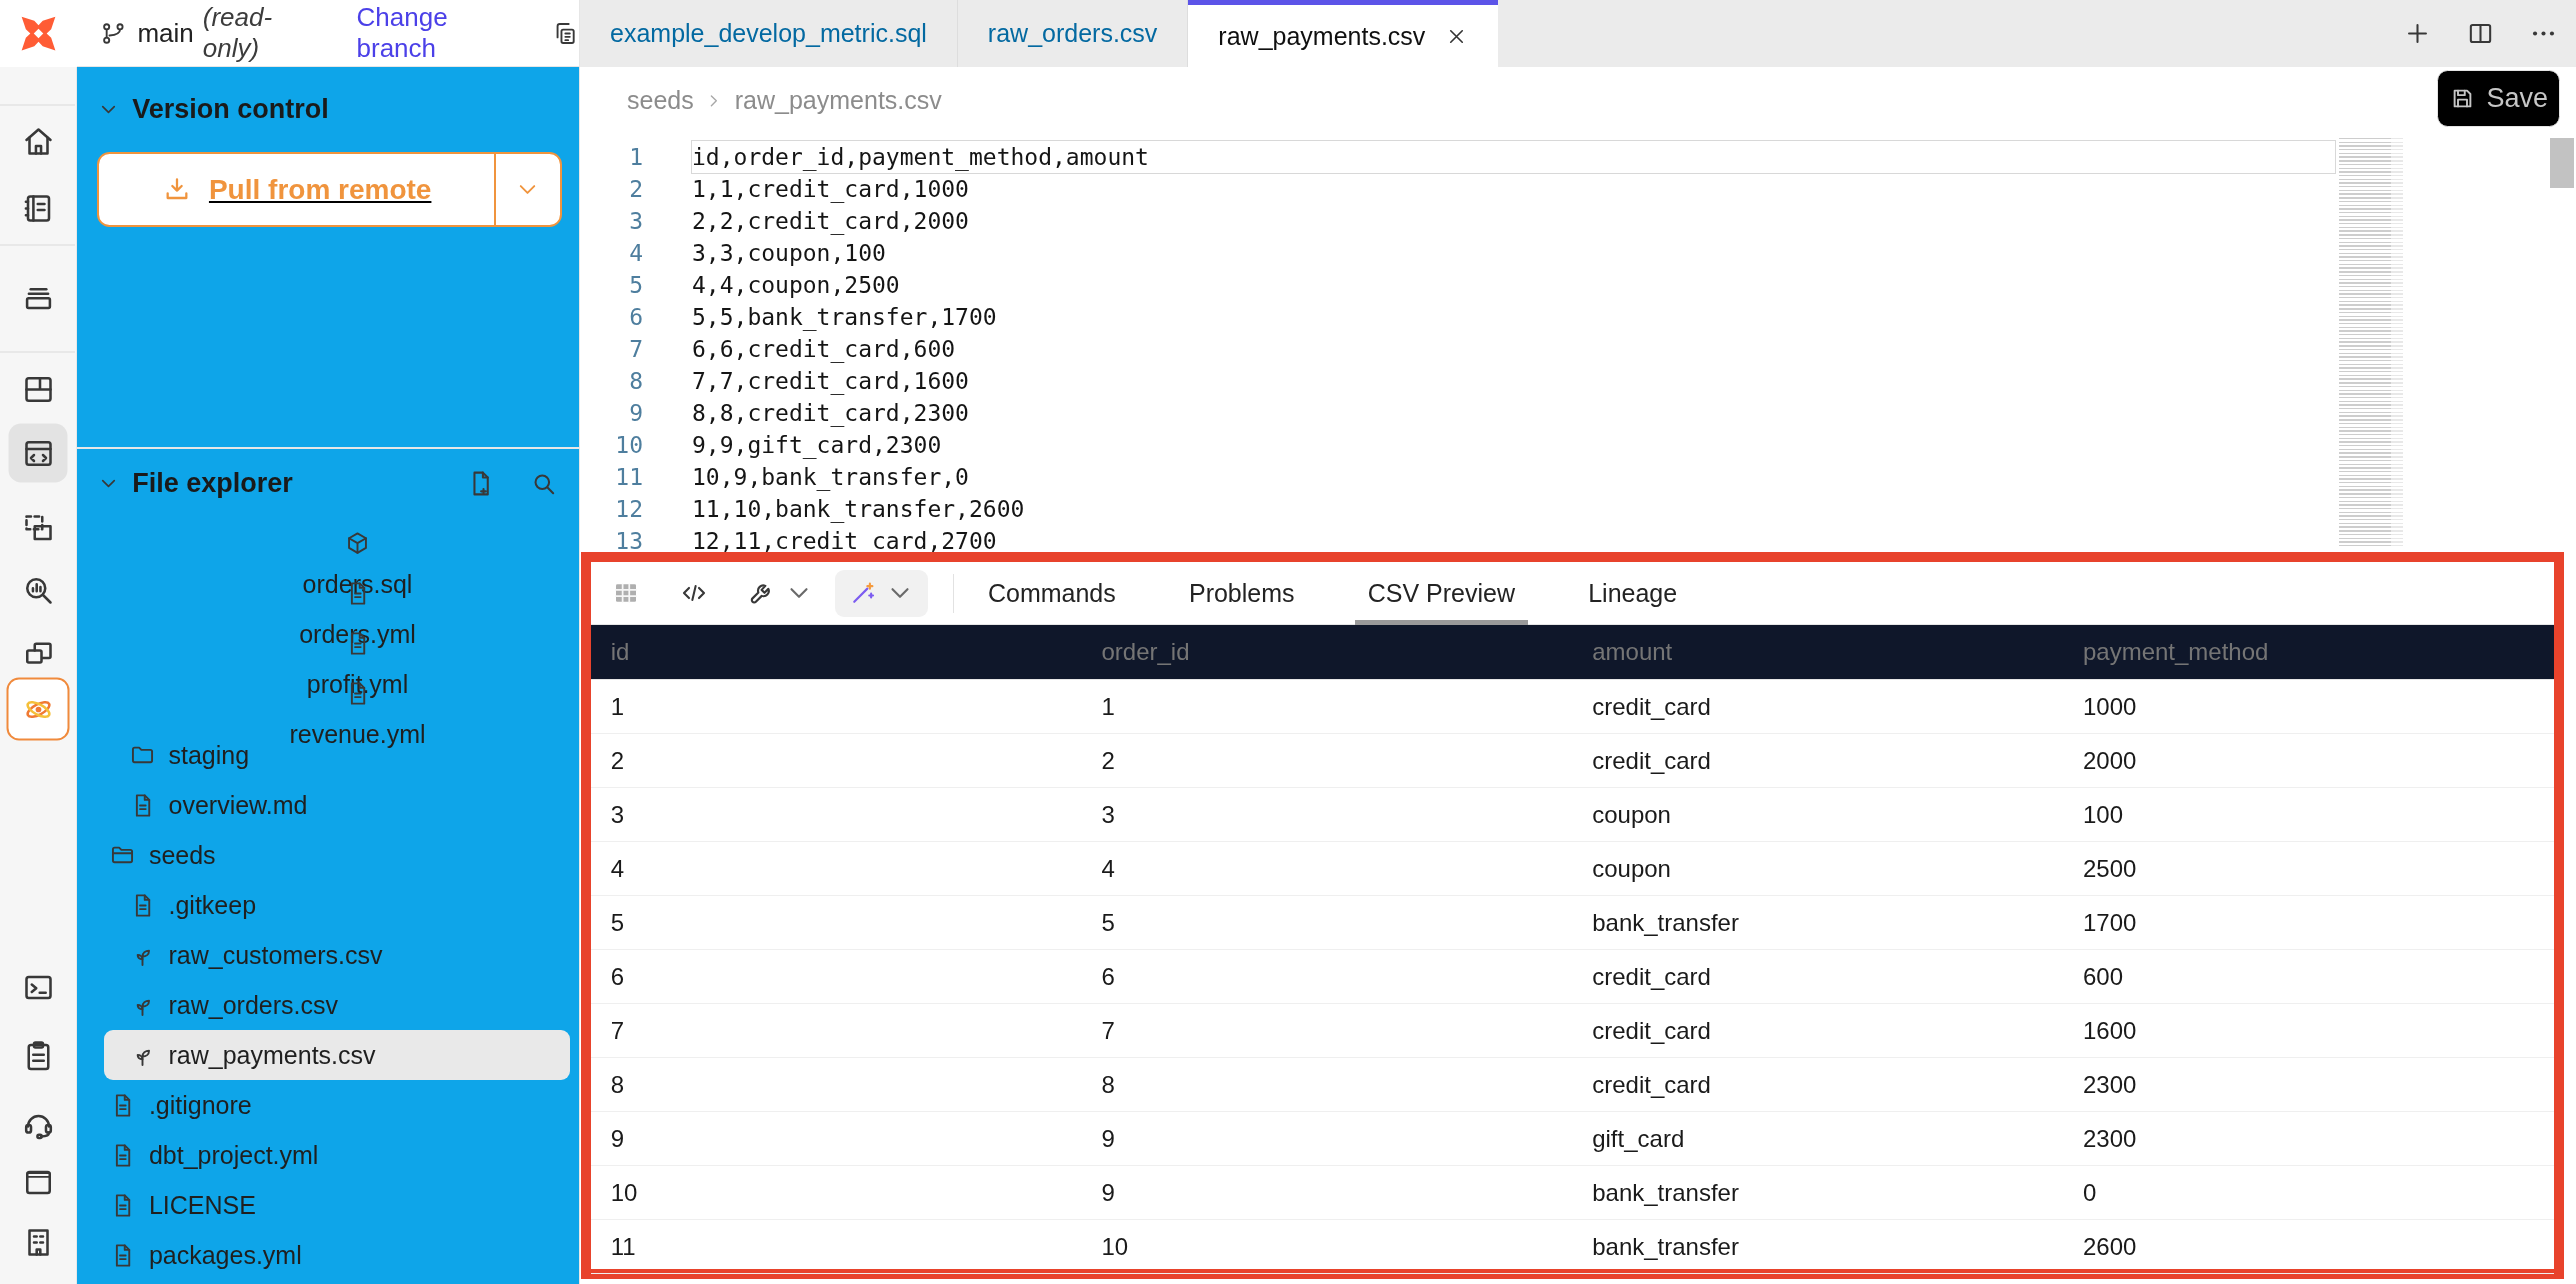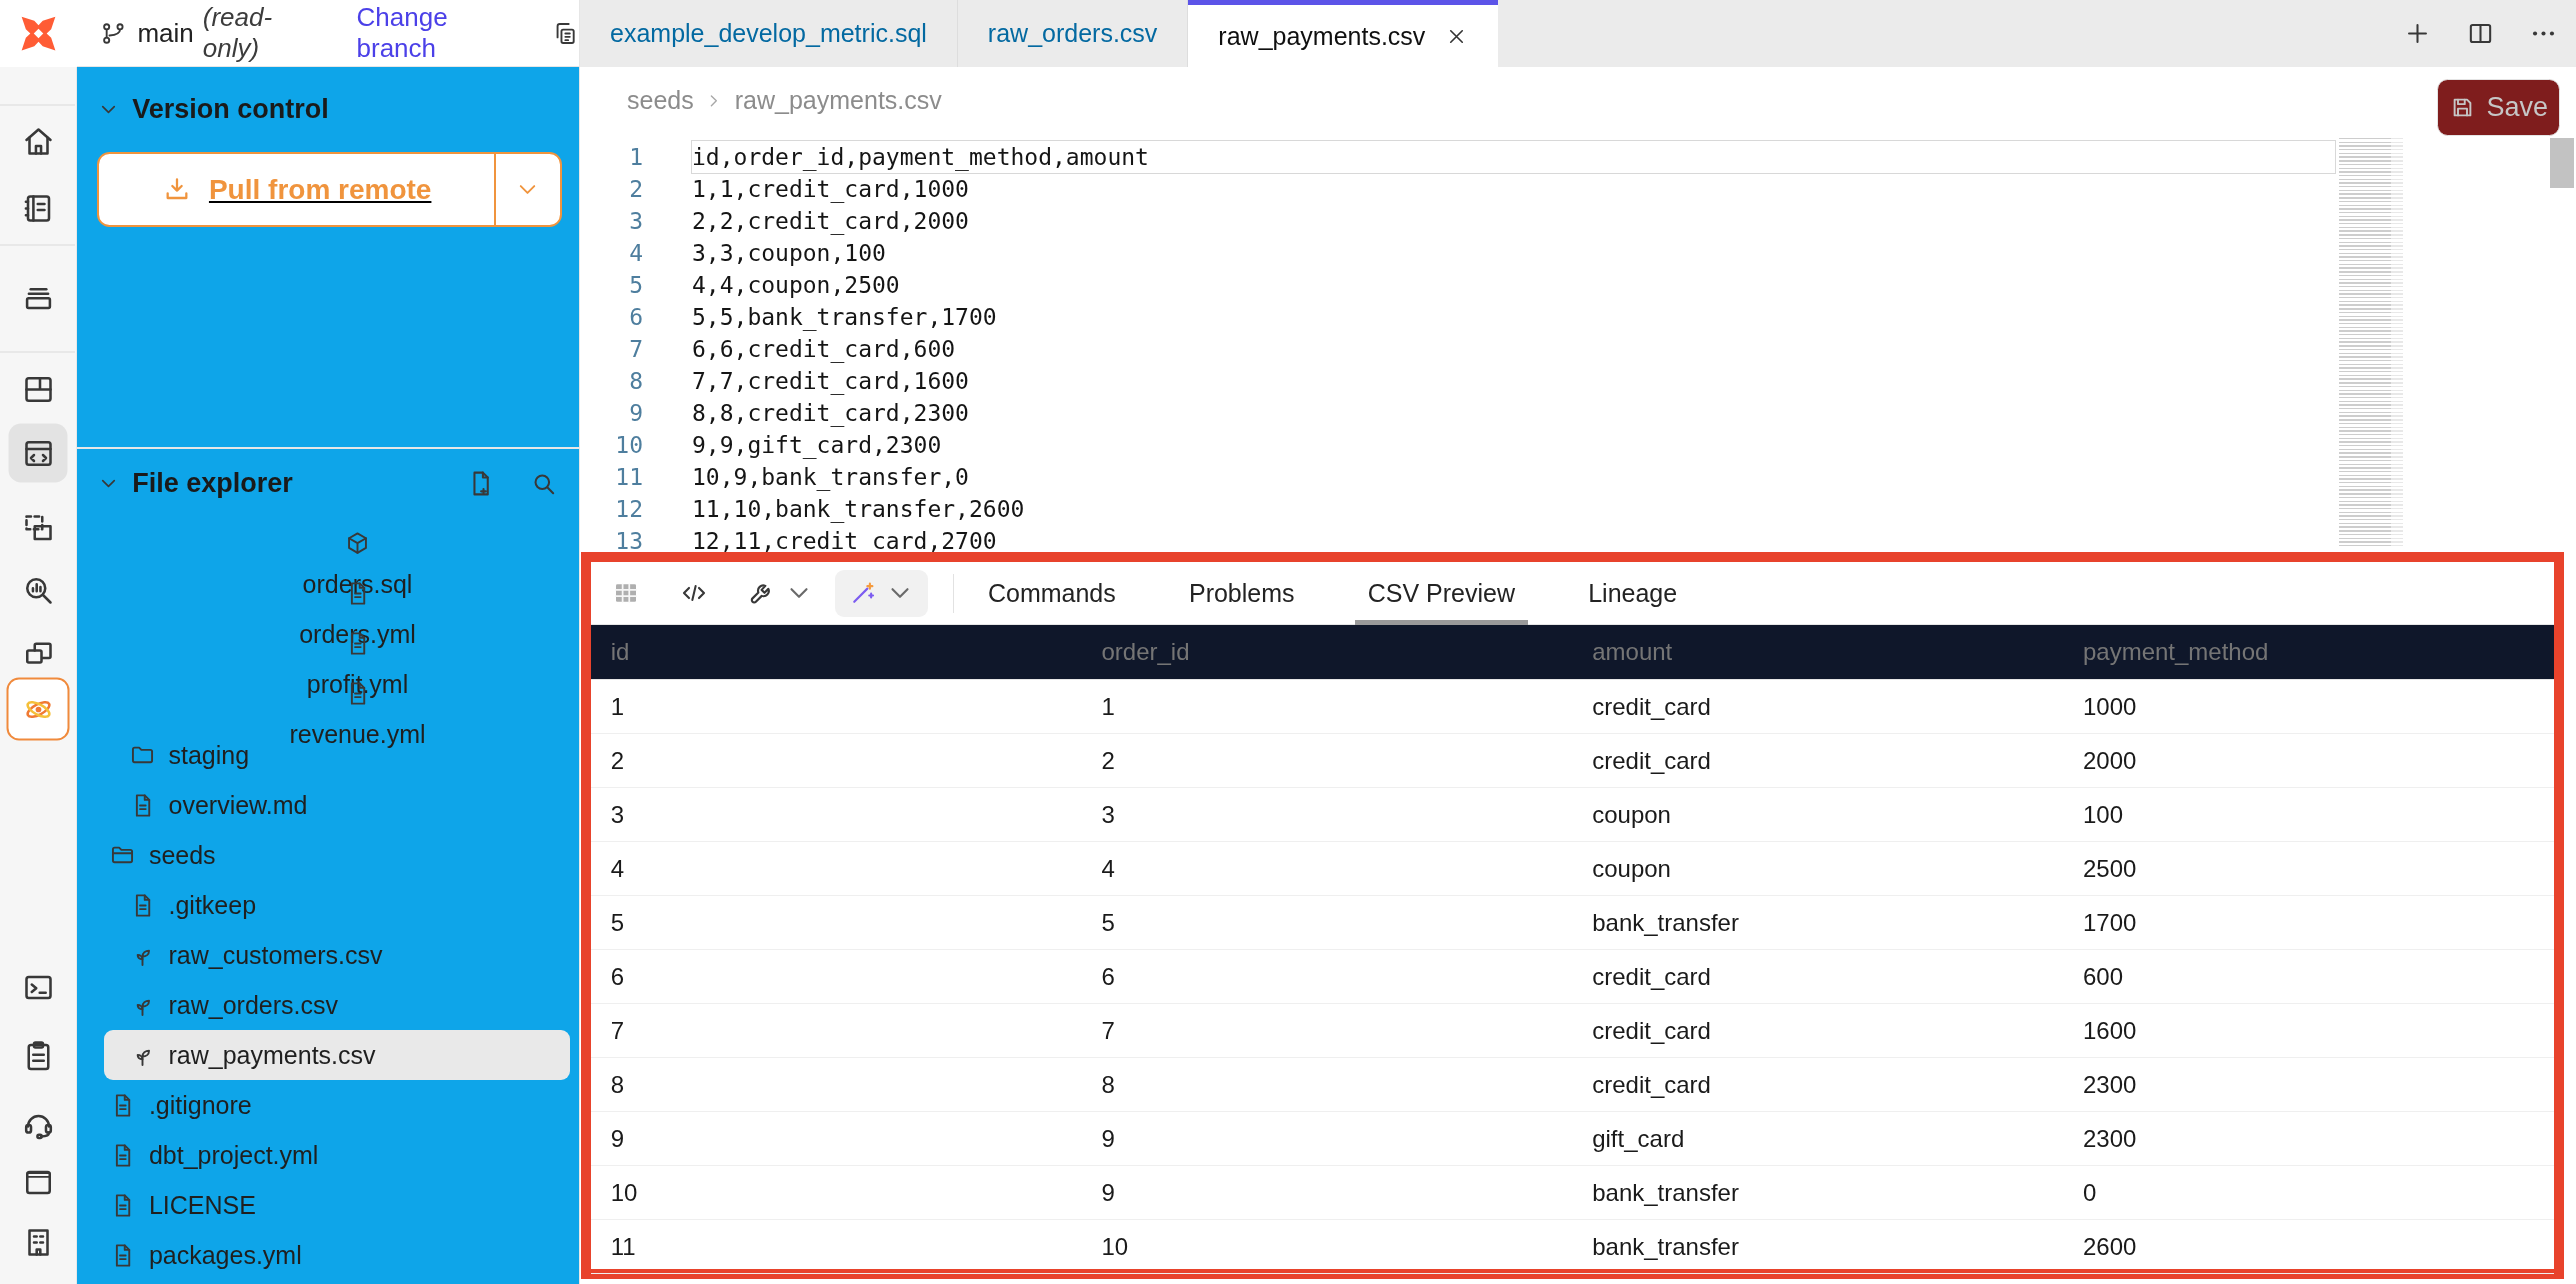--- a/index.html
+++ b/index.html
@@ -55,21 +55,21 @@
   #tabbar { position:absolute; left:0; top:0; width:100%; height:67px; background:#EBEBEB; display:flex; }
   .tab { height:67px; padding:0 30px; display:flex; align-items:center; gap:19.7px; font-size:25px; color:#0369a1; border-right:1.8px solid #DDDDDD; cursor:pointer; }
   .tab.active { background:#fff; color:#101010; border-top:5.4px solid #5C54E8; border-right:none; font-weight:500; }
   .tab .close svg { width:23px; height:23px; stroke:#333; }
   .tabbar-tools { position:absolute; right:18px; top:0; height:67px; display:flex; align-items:center; gap:34px; }
   .tabbar-tools svg { width:29px; height:29px; }
 
   #editor-header { position:absolute; left:0; top:67px; width:100%; height:67px; background:#fff; }
   #breadcrumb { position:absolute; left:47px; top:0; height:67px; display:flex; align-items:center; gap:10.7px; font-size:25px; color:#8C8C8C; }
   #breadcrumb svg { width:19.7px; height:19.7px; stroke:#A8A8A8; }
-  #save-btn { position:absolute; right:16px; top:12px; width:123px; height:57px; border:1.8px solid #E4E4E4; border-radius:10.7px; background:#7f1d1d; display:flex; align-items:center; justify-content:center; gap:10.7px; }
+  #save-btn { position:absolute; right:16px; top:3px; width:123px; height:57px; border:1.8px solid #E4E4E4; border-radius:10.7px; background:#000000; display:flex; align-items:center; justify-content:center; gap:10.7px; }
   #save-btn svg { width:27px; height:27px; stroke:#C6C6C6; }
   #save-btn .slabel { font-size:27px; color:#C6C6C6; font-weight:500; }
 
   #editor { position:absolute; left:0; top:134px; width:100%; height:418px; overflow:hidden; }
   #gutter { position:absolute; left:0; top:7.2px; width:63px; text-align:right; font-family:"DejaVu Sans Mono", monospace; font-size:23px; line-height:32px; color:#4E7E9E; }
   #code { position:absolute; left:112px; top:7.2px; width:1643px; font-family:"DejaVu Sans Mono", monospace; font-size:23px; line-height:32px; color:#151515; white-space:pre; }
   .code-line { height:32px; }
   .code-line.current { outline:1.8px solid #D8D8D8; }
   #minimap { position:absolute; left:1759px; top:3.6px; width:64px; height:410px; opacity:.75;
     background:repeating-linear-gradient(to bottom, #BDBDBD 0 1.4px, transparent 1.4px 3.7px);

